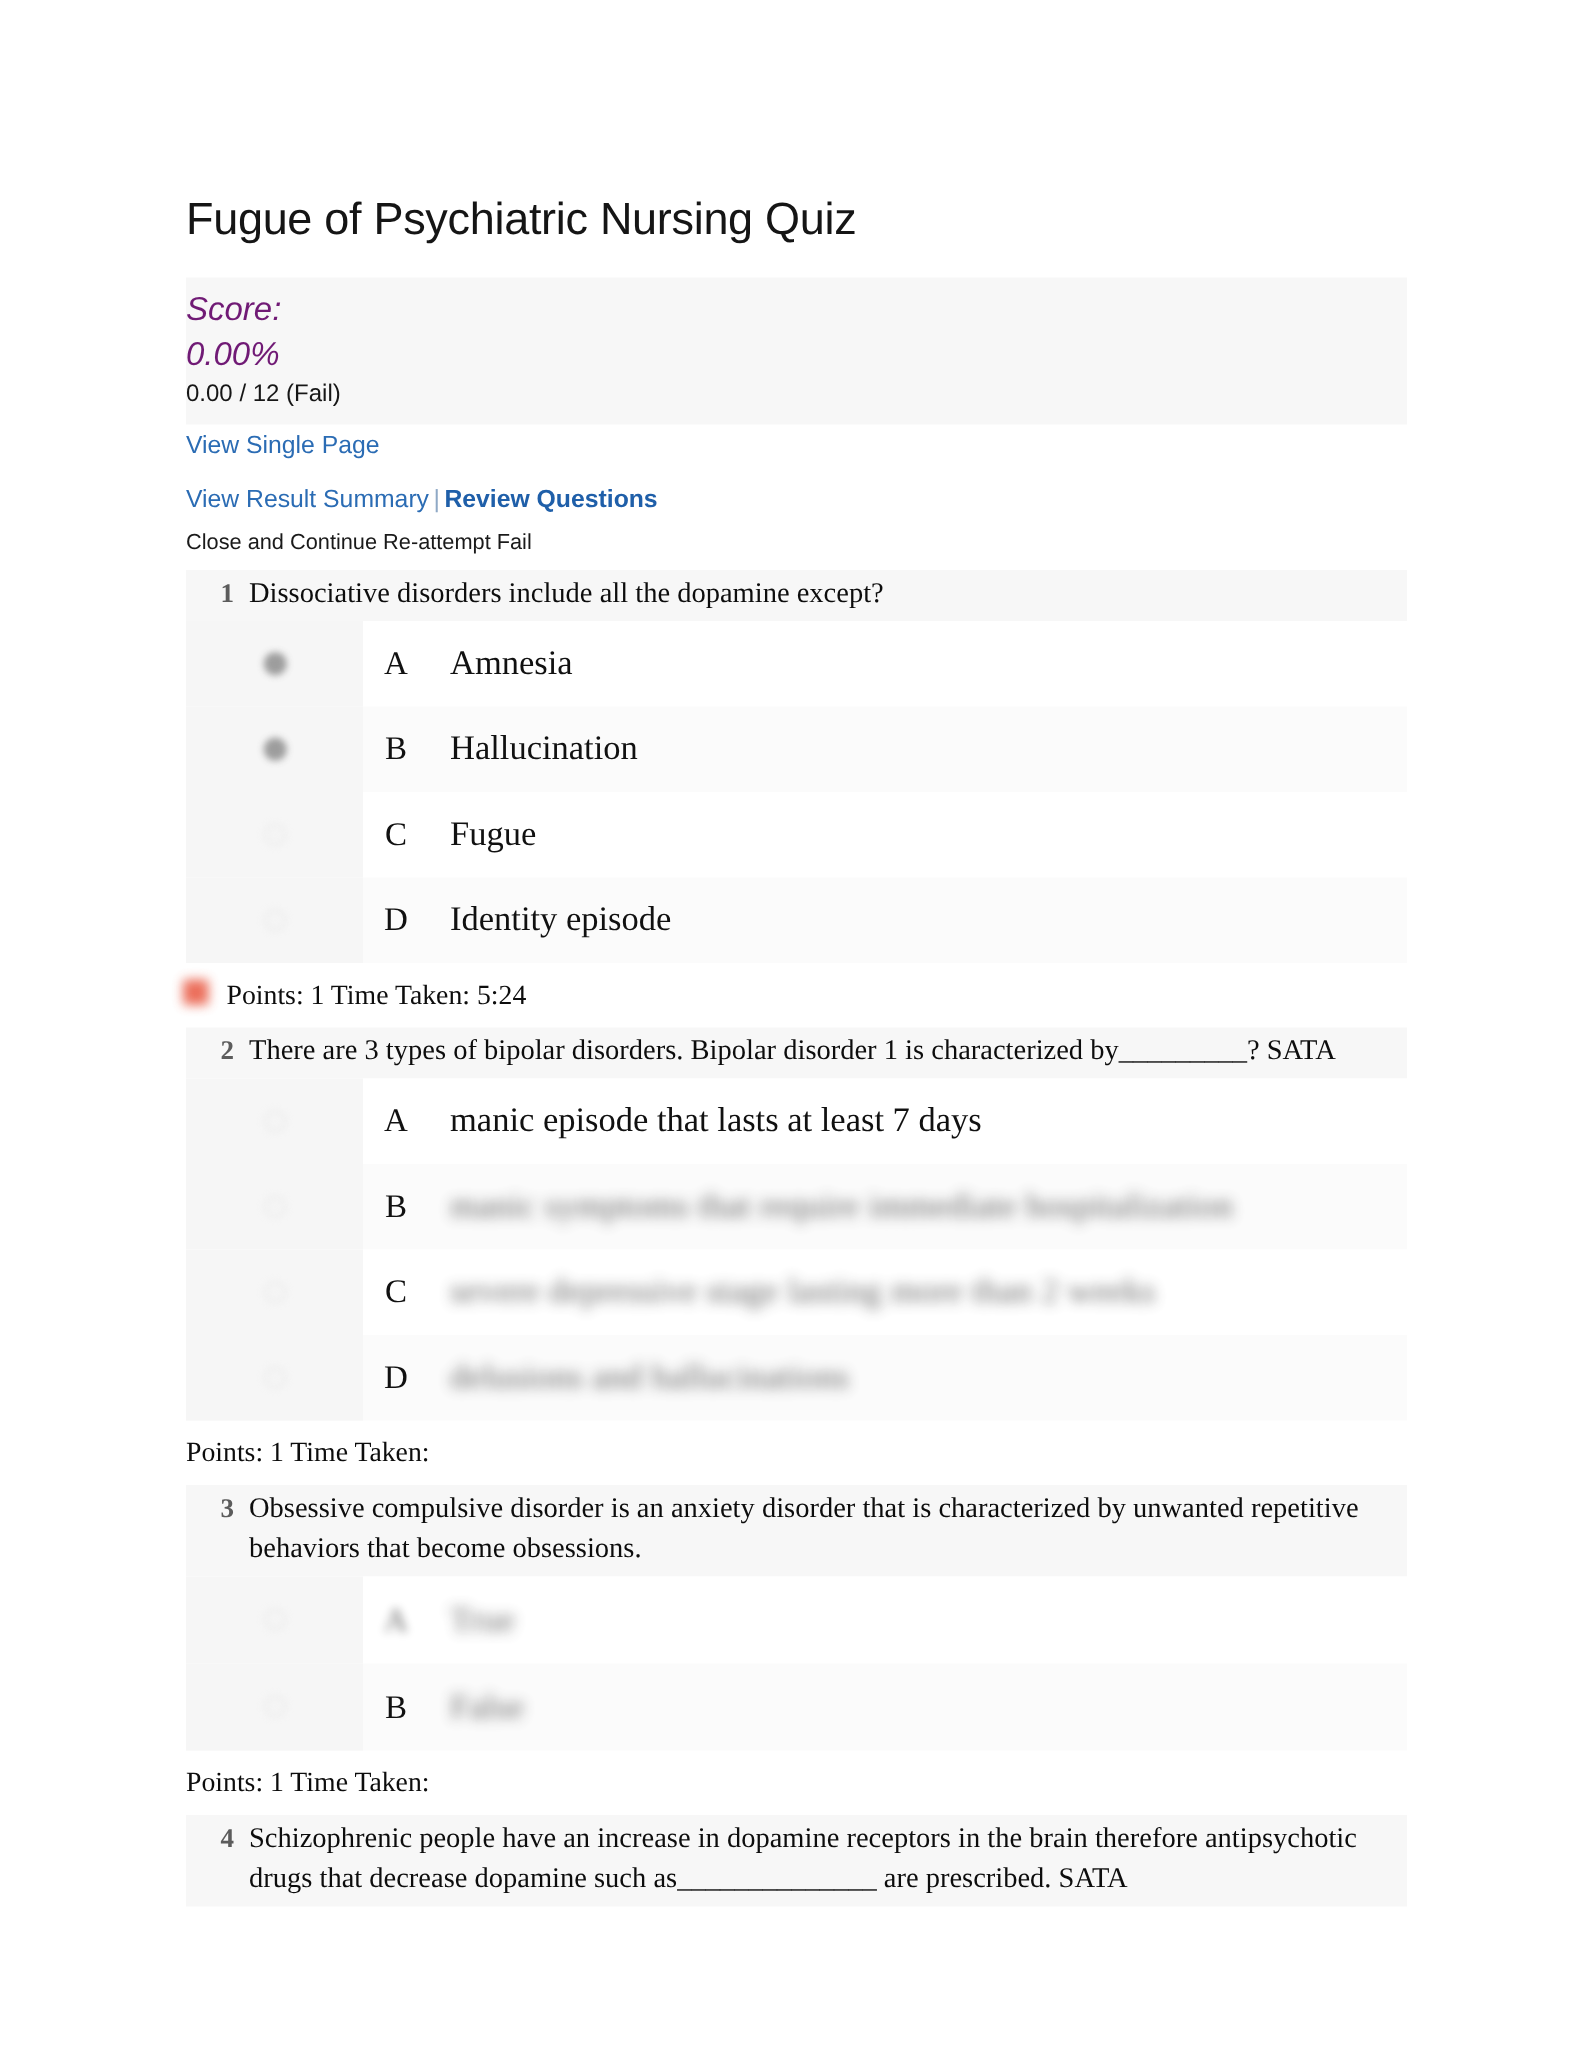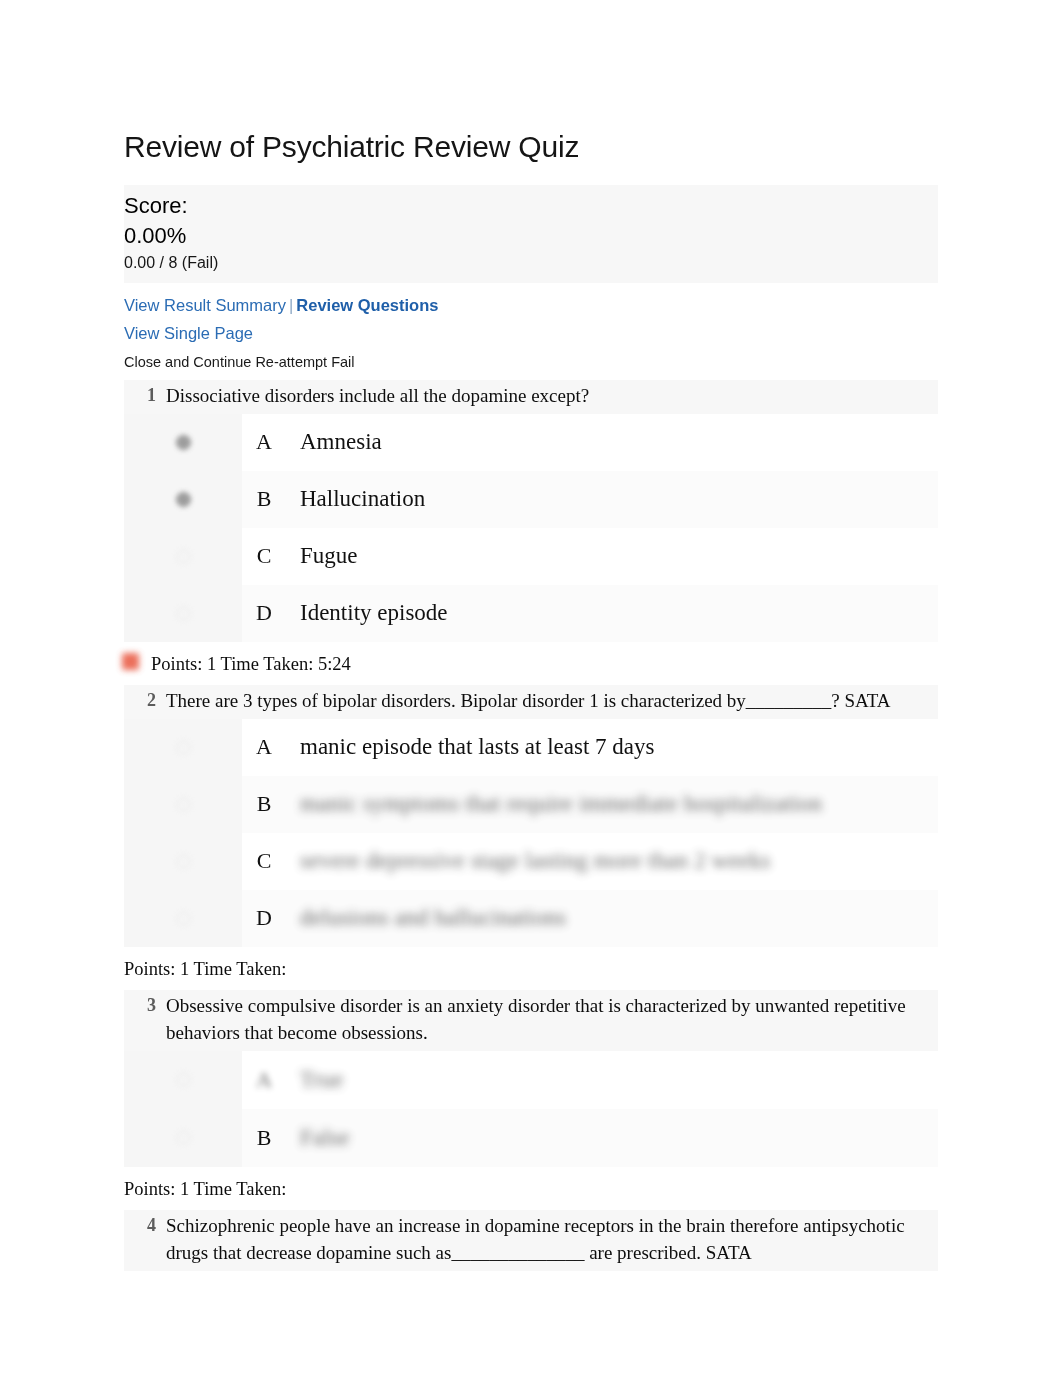--- a/index.html
+++ b/index.html
@@ -41,22 +41,23 @@
     margin-top: 22px;
     background: #f7f7f7;
     padding: 6px 0 8px 0;
     width: 814px;
   }
   .score-label,
   .score-percent {
     font-family: "Liberation Sans", sans-serif;
     font-size: 22px;
     font-weight: 400;
-    color: #000000;
+    color: #701a75;
     line-height: 1.35;
+    font-style: italic;
   }
   .score-detail {
     font-family: "Liberation Sans", sans-serif;
     font-size: 16px;
     color: #161616;
     line-height: 1.4;
     padding-top: 2px;
   }
 
   
@@ -197,34 +198,34 @@
   .points-text { line-height: 1.2; }
 
   
   .option-row.tf { min-height: 58px; }
 </style>
 </head>
 <body>
 
 <div class="page">
 
-  <h1 class="quiz-title">Review of Psychiatric Review Quiz</h1>
+  <h1 class="quiz-title">Fugue of Psychiatric Nursing Quiz</h1>
 
   <div class="score-panel">
     <div class="score-label">Score:</div>
     <div class="score-percent">0.00%</div>
-    <div class="score-detail">0.00 / 8 (Fail)</div>
+    <div class="score-detail">0.00 / 12 (Fail)</div>
+  </div>
+
+  <div class="link-row second">
+    <span class="qlink">View Single Page</span>
   </div>
 
   <div class="link-row">
     <span class="qlink">View Result Summary</span><span class="sep">|</span><span class="qlink bold">Review Questions</span>
-  </div>
-
-  <div class="link-row second">
-    <span class="qlink">View Single Page</span>
   </div>
 
   <div class="close-continue">Close and Continue Re-attempt Fail</div>
 
   <div class="question-block">
     <div class="q-header">
       <div class="q-num">1</div>
       <div class="q-text">Dissociative disorders include all the dopamine except?</div>
     </div>
     <div class="options">

